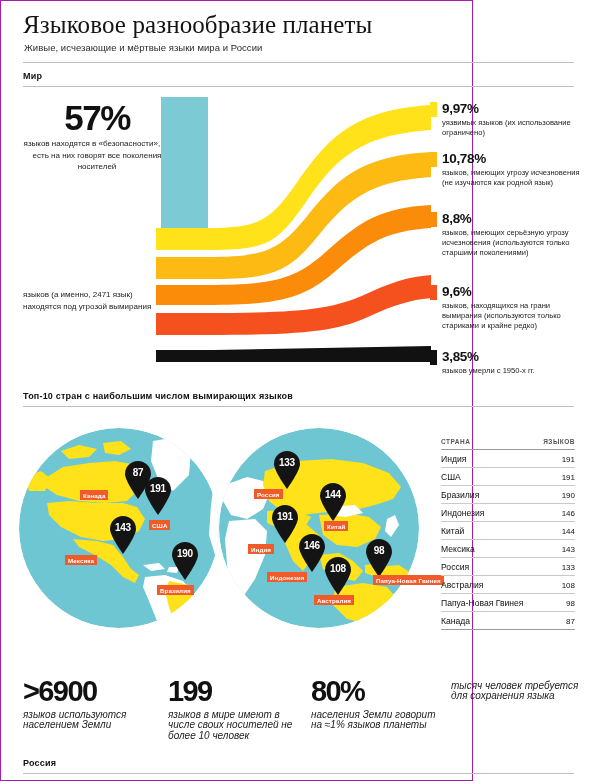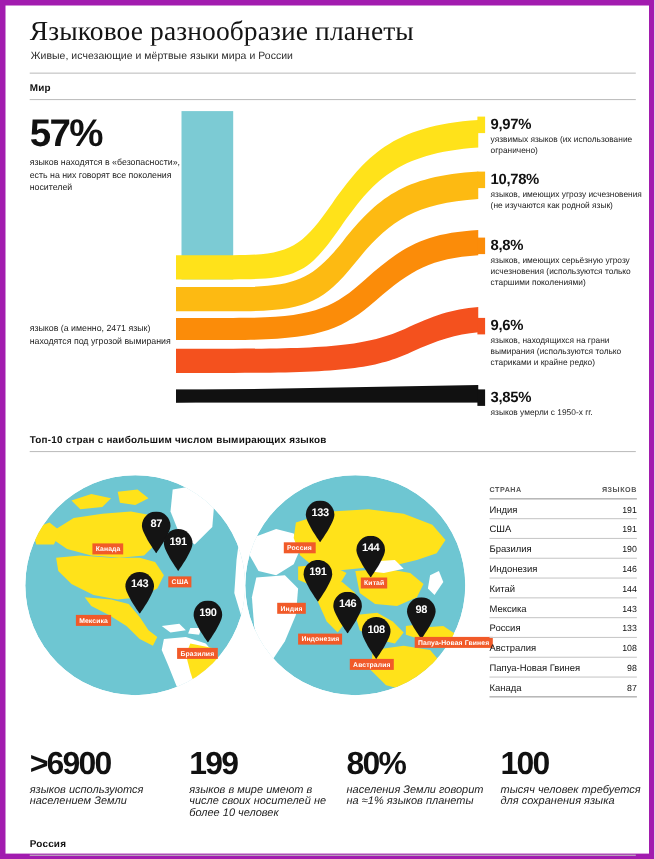--- a/index.html
+++ b/index.html
@@ -5,22 +5,22 @@
   * { box-sizing: border-box; margin: 0; padding: 0; }
   html, body {
     width: 595px; height: 781px;
     background: #ffffff;
     font-family: "Liberation Sans", sans-serif;
     color: #1a1a1a;
     overflow: hidden;
   }
   .page {
     position: relative;
-    width: 595px; height: 781px;
-    border: 5px solid #a21caf;
+    width: 473px; height: 781px;
+    border: 1px solid #a21caf;
     background: #fff;
   }
 
   
   .title {
     position: absolute; left: 22px; top: 10px;
     font-family: "Liberation Serif", serif;
     font-size: 25px; font-weight: 400; letter-spacing: .1px;
     color: #141414;
   }
@@ -119,21 +119,21 @@
 
 <div class="page">
 
   <div class="title">Языковое разнообразие планеты</div>
   <div class="subtitle">Живые, исчезающие и мёртвые языки мира и России</div>
   <div class="rule" style="top:61px;"></div>
 
   <div class="section-head" style="top:70px;text-align:right;">Мир</div>
   <div class="rule" style="top:85px;"></div>
 
-  <div class="stat-abs" style="left:22px; top:100px;">
+  <div class="stat-abs" style="left:22px; top:100px;text-align:center;">
     <div class="n bignum">57%</div>
     <div class="d">языков находятся в «безопас­ности», то есть на них говорят все поколения носителей</div>
   </div>
 
   <div class="stat-abs" style="left:22px; top:285px;">
     <div class="d">языков (а именно, 2471 язык) находятся под угрозой вымирания</div>
   </div>
 
   <div class="sankey">
     <svg width="275" height="268" viewBox="0 0 275 268">
@@ -419,21 +419,20 @@
     </div>
     <div class="fact">
       <div class="n">199</div>
       <div class="d">языков в мире имеют в числе своих носителей не более 10 человек</div>
     </div>
     <div class="fact">
       <div class="n">80%</div>
       <div class="d">населения Земли говорит на ≈1% языков планеты</div>
     </div>
     <div class="fact">
-      <div class="n">100</div>
       <div class="d">тысяч человек требуется для сохранения языка</div>
     </div>
   </div>
 
   <div class="section-head" style="top:757px;">Россия</div>
   <div class="rule" style="top:772px;"></div>
 
 </div>
 
 </body></html>

